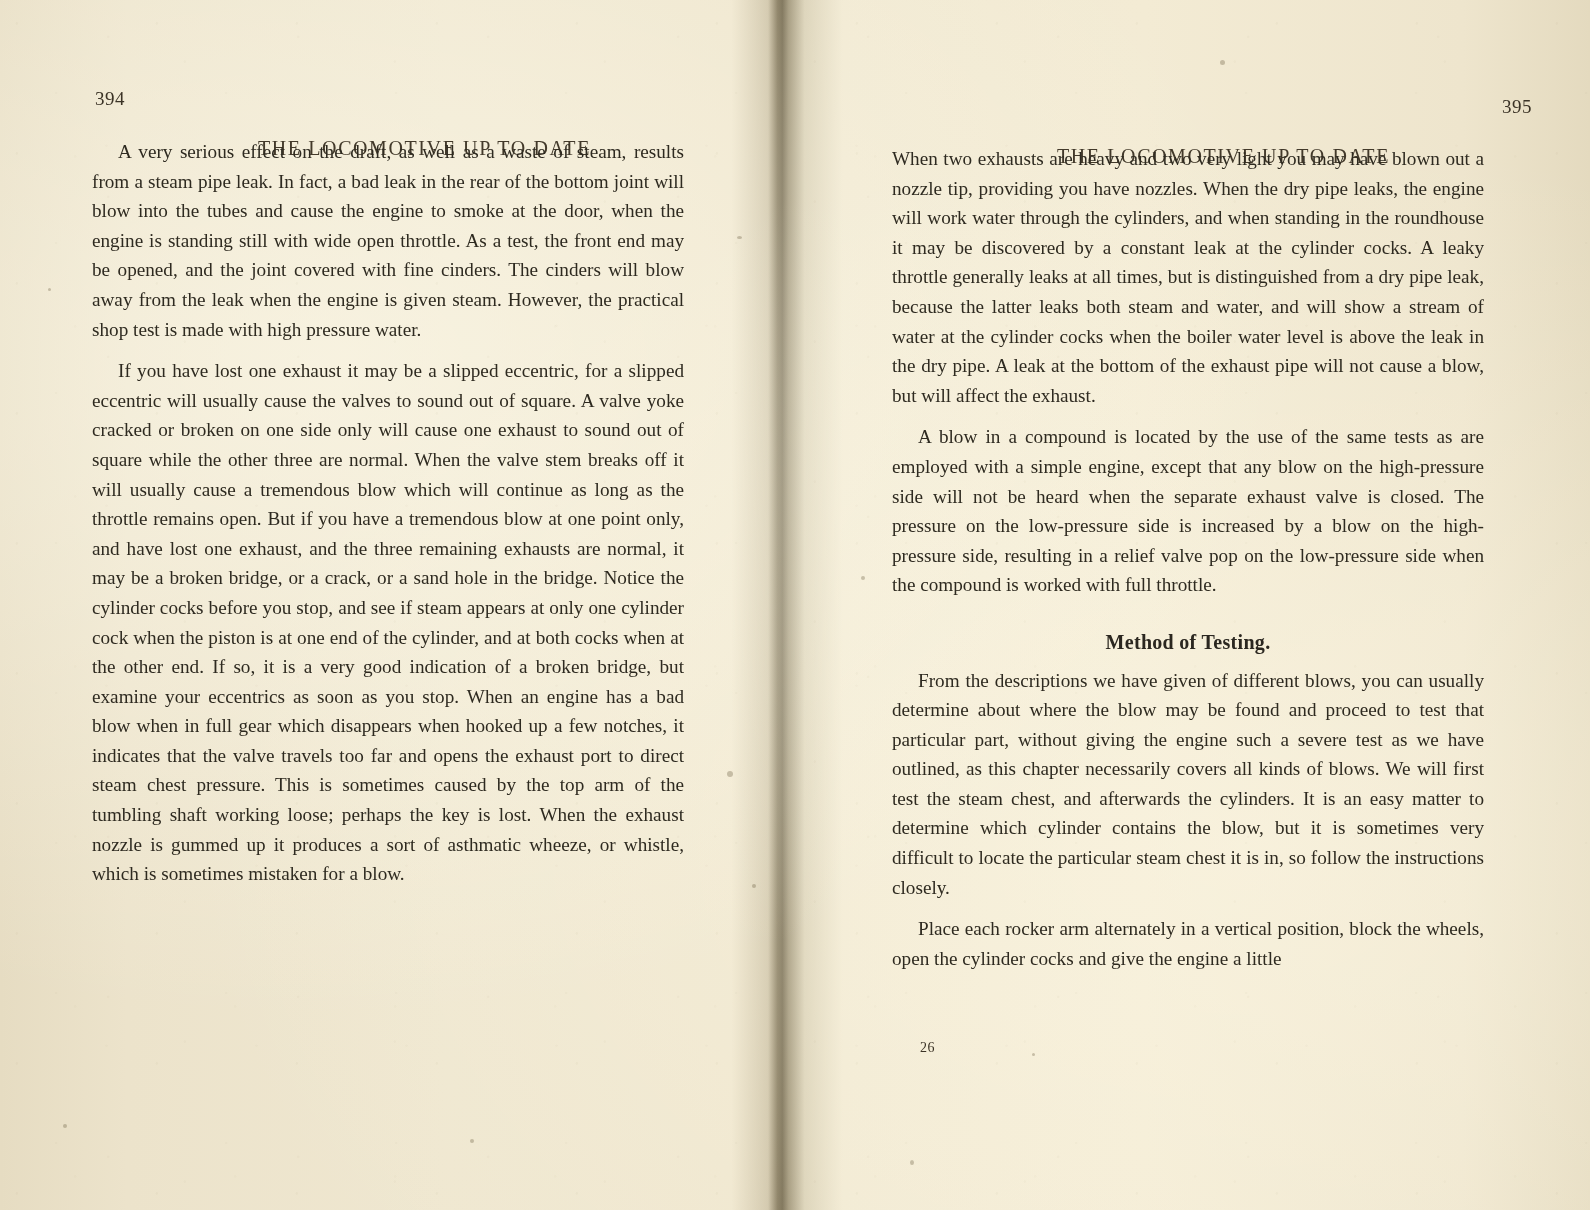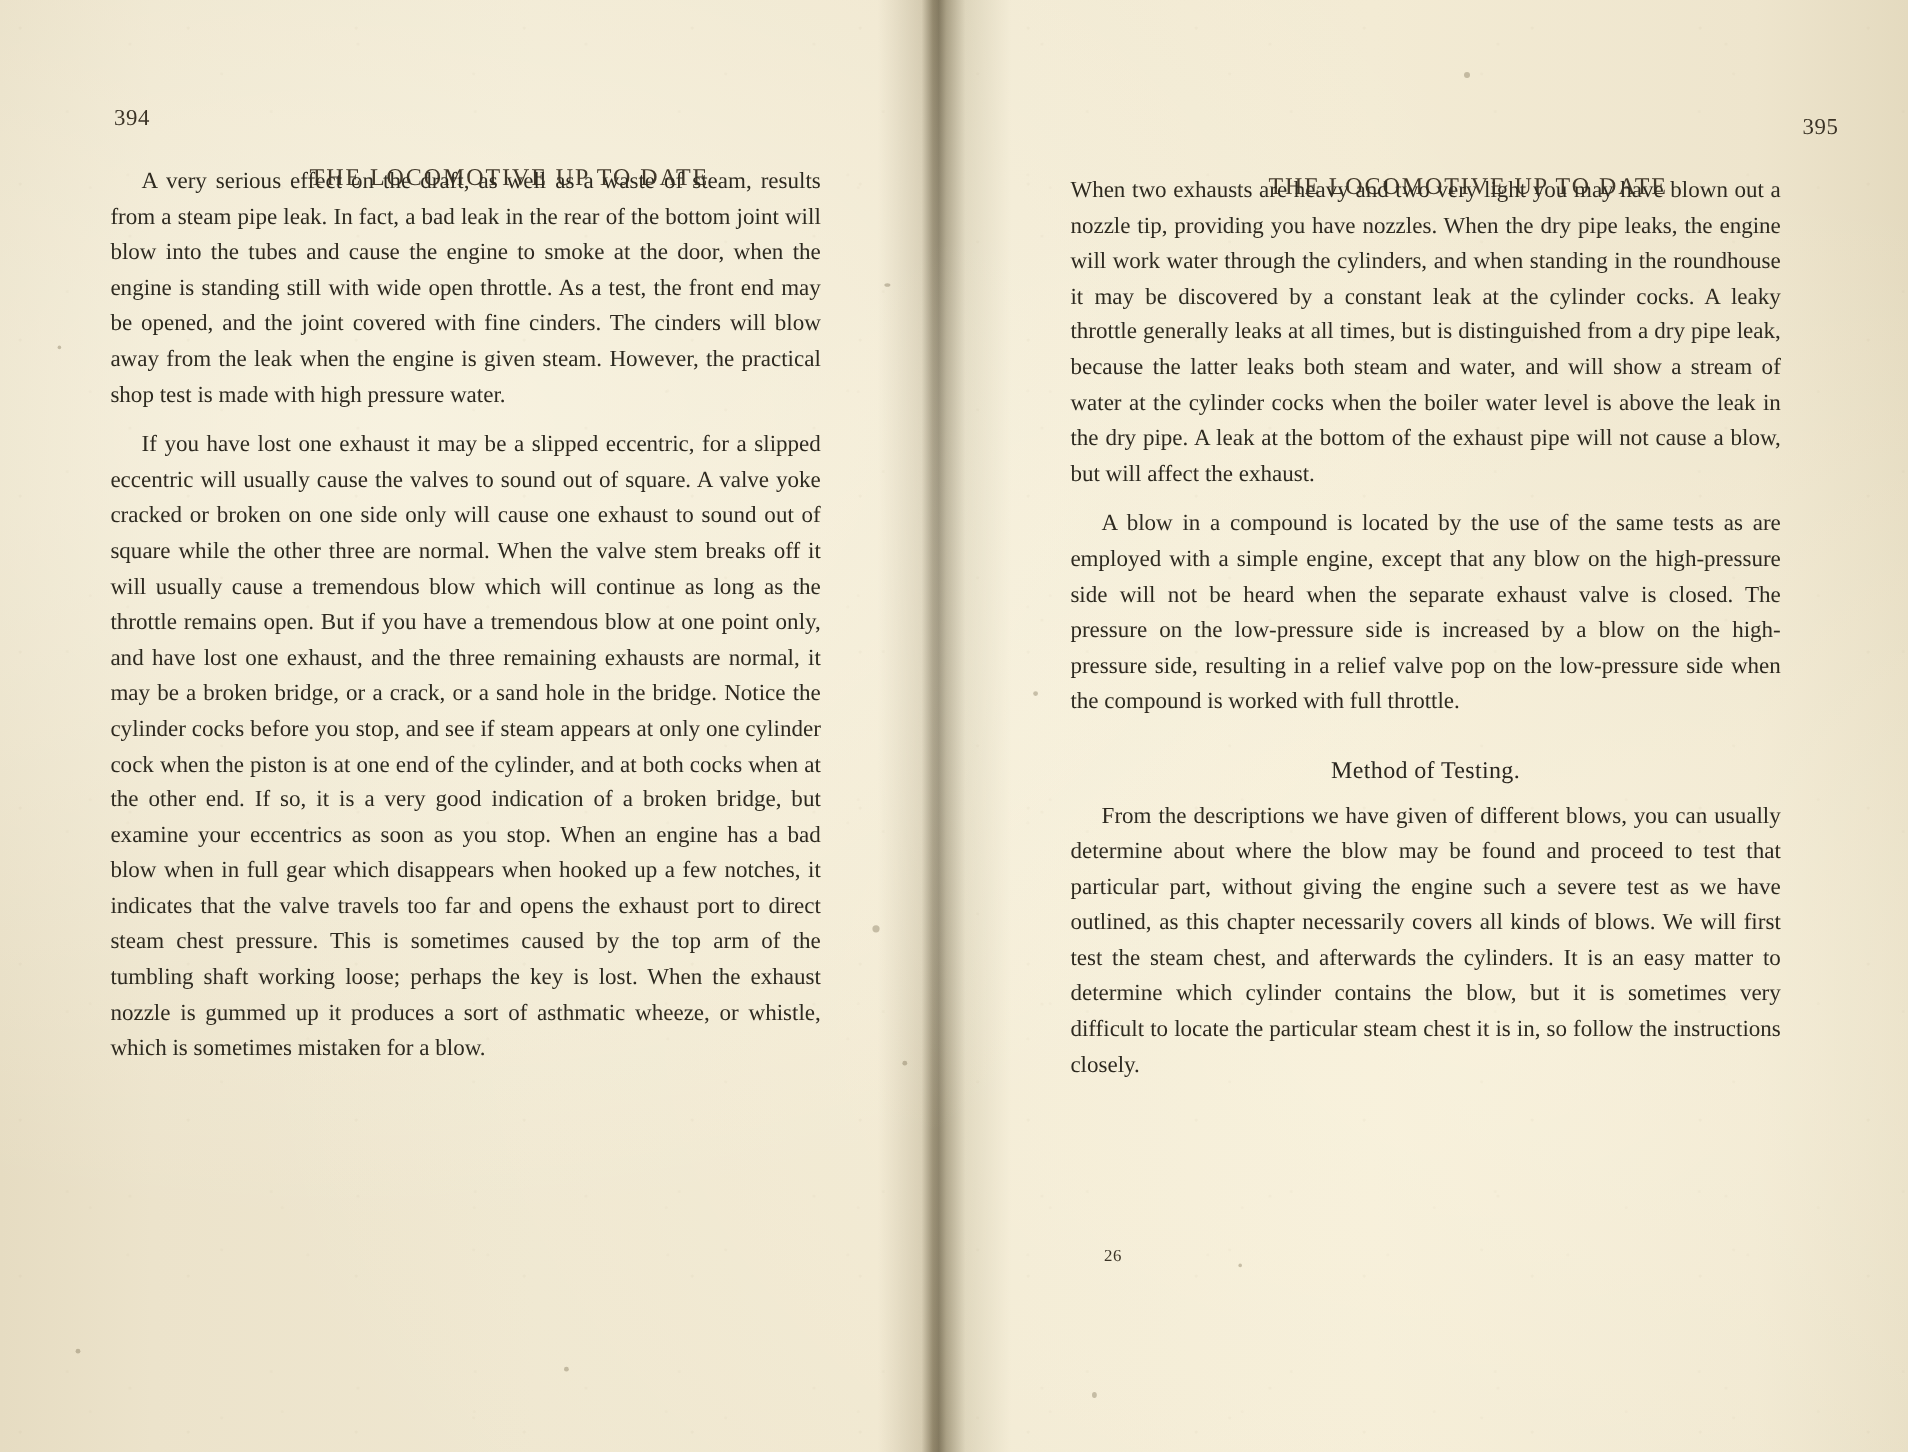--- a/index.html
+++ b/index.html
@@ -100,21 +100,21 @@
     margin: 0;
   }
   p.indent {
     text-indent: 26px;
   }
   p + p {
     margin-top: 12px;
   }
   .section-head {
     text-align: center;
-    font-weight: normal;
+    font-weight: bold;
     font-size: 20px;
     letter-spacing: 0.3px;
     margin: 28px 0 8px 0;
     color: #2b2720;
   }
   .sig-mark {
     position: absolute;
     left: 83px;
     top: 1039px;
     font-size: 14px;
@@ -169,17 +169,18 @@
         <span class="rh-title">THE LOCOMOTIVE UP TO DATE</span>
         <span class="folio">395</span>
       </div>
     </div>
 
     <div class="column">
       <p>When two exhausts are heavy and two very light you may have blown out a nozzle tip, providing you have nozzles. When the dry pipe leaks, the engine will work water through the cylinders, and when standing in the roundhouse it may be discovered by a constant leak at the cylinder cocks. A leaky throttle generally leaks at all times, but is distinguished from a dry pipe leak, because the latter leaks both steam and water, and will show a stream of water at the cylinder cocks when the boiler water level is above the leak in the dry pipe. A leak at the bottom of the exhaust pipe will not cause a blow, but will affect the exhaust.</p>
       <p class="indent">A blow in a compound is located by the use of the same tests as are employed with a simple engine, except that any blow on the high-pressure side will not be heard when the separate exhaust valve is closed. The pressure on the low-pressure side is increased by a blow on the high-pressure side, resulting in a relief valve pop on the low-pressure side when the compound is worked with full throttle.</p>
       <h2 class="section-head">Method of Testing.</h2>
       <p class="indent">From the descriptions we have given of different blows, you can usually determine about where the blow may be found and proceed to test that particular part, without giving the engine such a severe test as we have outlined, as this chapter necessarily covers all kinds of blows. We will first test the steam chest, and afterwards the cylinders. It is an easy matter to determine which cylinder contains the blow, but it is sometimes very difficult to locate the particular steam chest it is in, so follow the instructions closely.</p>
+      <p class="indent">Place each rocker arm alternately in a vertical position, block the wheels, open the cylinder cocks and give the engine a little</p>
     </div>
 
     <div class="sig-mark">26</div>
   </div>
 </div>
 
 </body></html>

